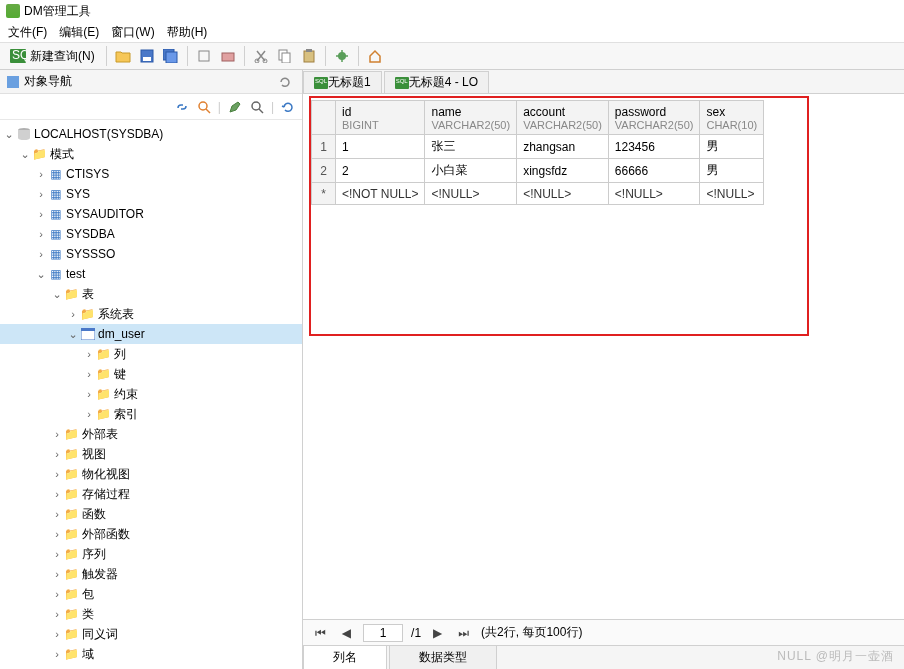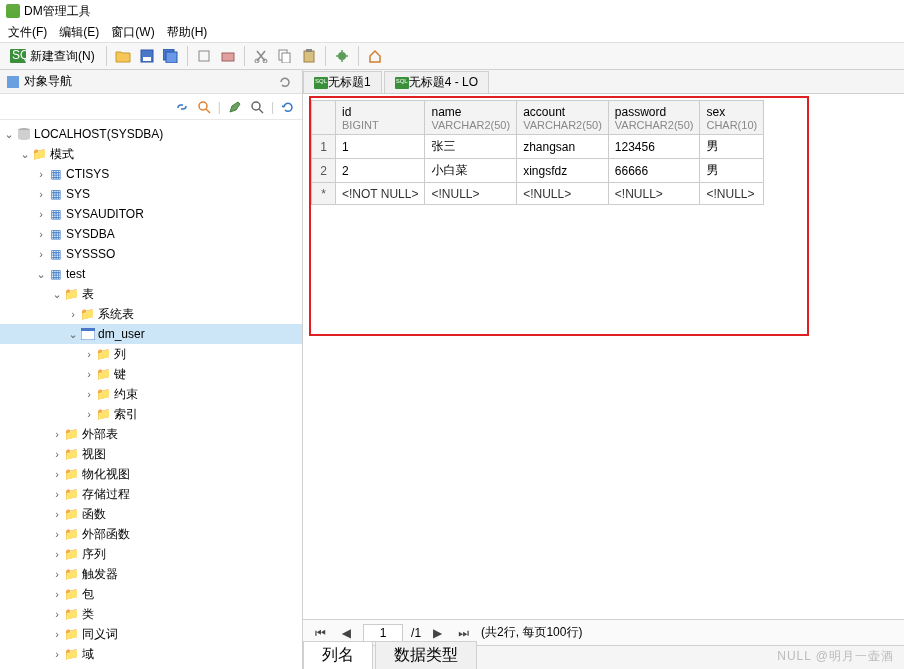--- a/index.html
+++ b/index.html
@@ -40,21 +40,21 @@
     .data-table .rownum { background: #f3f3f3; width: 24px; text-align: center; color: #555; }
     .data-table .colhead { height: 34px; }
     .data-table .colhead .cname { color: #000; }
     .data-table .colhead .ctype { color: #888; font-size: 11px; }
     .corner { width: 24px; background: #f3f3f3; }
     .null-val { color: #333; }
     .pager { height: 26px; border-top: 1px solid #d0d0d0; display: flex; align-items: center; gap: 8px; padding: 0 8px; background: #fafafa; font-size: 12px; }
     .pager .nav-btn { color: #444; padding: 0 4px; display: inline-flex; align-items: center; }
     .pager input { width: 40px; height: 18px; text-align: center; border: 1px solid #ccc; font-size: 12px; }
     .bottom-tabs { height: 24px; display: flex; align-items: flex-end; border-top: 1px solid #d0d0d0; background: #f5f5f5; }
-    .btab { padding: 3px 18px; border: 1px solid #d0d0d0; border-bottom: none; margin-right: 2px; background: #fff; font-size: 16px; }
+    .btab { padding: 3px 29px; border: 1px solid #d0d0d0; border-bottom: none; margin-right: 2px; background: #fff; font-size: 12px; }
     .btab.inactive { background: #f0f0f0; }
     .watermark { position: absolute; right: 10px; bottom: 4px; color: #bbb; font-size: 12px; letter-spacing: 1px; }
     svg { display: block; }
   </style>
 </head>
 <body>
 
 <div class="titlebar">
   <span class="app-icon"></span>
   <span>DM管理工具</span>

